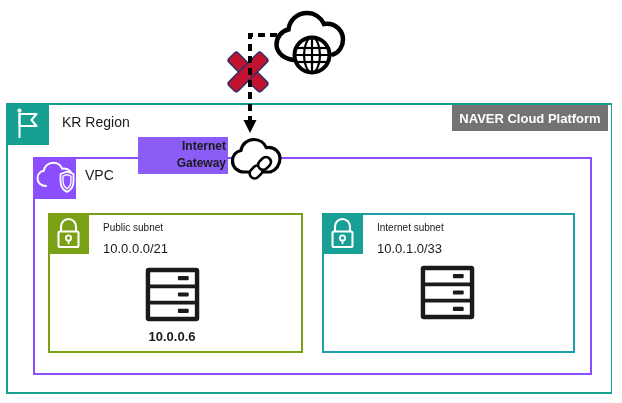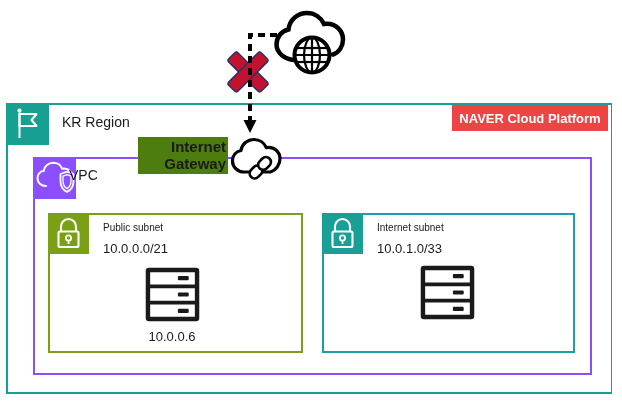--- a/index.html
+++ b/index.html
@@ -17,30 +17,30 @@
 
   
   .tile { display:flex; align-items:center; justify-content:center; }
   .region-tile { left:6px;  top:103px; width:43px; height:42px; background:#17A092; }
   .vpc-tile    { left:33px; top:157px; width:43px; height:42px; background:#8C4FFF; }
   .pub-tile    { left:48px;  top:213px; width:41px; height:41px; background:#7AA116; }
   .prv-tile    { left:322px; top:213px; width:41px; height:41px; background:#18A096; }
 
   
   .region-label { left:62px; top:114px; font-size:14px; }
-  .badge { left:452px; top:105px; width:156px; height:26px; background:#ef4444; color:#ffffff;
+  .badge { left:452px; top:105px; width:156px; height:26px; background:#737373; color:#ffffff;
            font-size:13px; font-weight:bold; display:flex; align-items:center; justify-content:center; }
-  .vpc-label { left:69px; top:167px; font-size:14px; }
-  .igw-label { left:138px; top:137px; width:90px; text-align:right; font-size:15px; line-height:17px;
-               font-weight:bold; background:#4d7c0f; padding:1px 2px 2px 2px; z-index:4; }
+  .vpc-label { left:85px; top:167px; font-size:14px; }
+  .igw-label { left:138px; top:137px; width:90px; text-align:right; font-size:12px; line-height:17px;
+               font-weight:bold; background:#8b5cf6; padding:1px 2px 2px 2px; z-index:4; }
   .subnet-title { top:222px; font-size:10px; }
   .subnet-cidr  { top:241px; font-size:13px; }
   .t-pub { left:103px; }
   .t-prv { left:377px; }
-  .server-ip { left:122px; top:329px; width:100px; text-align:center; font-size:13px; }
+  .server-ip { left:122px; top:329px; width:100px; text-align:center; font-size:13px;font-weight:bold; }
 
   .internet-svg { left:272px; top:8px; z-index:2; }
   .igw-svg { left:228px; top:134px; z-index:4; }
   .connector-svg { left:226px; top:26px; z-index:5; pointer-events:none; }
   .server-svg-pub { left:145px; top:267px; }
   .server-svg-prv { left:420px; top:265px; }
 </style>
 </head>
 <body>
 

